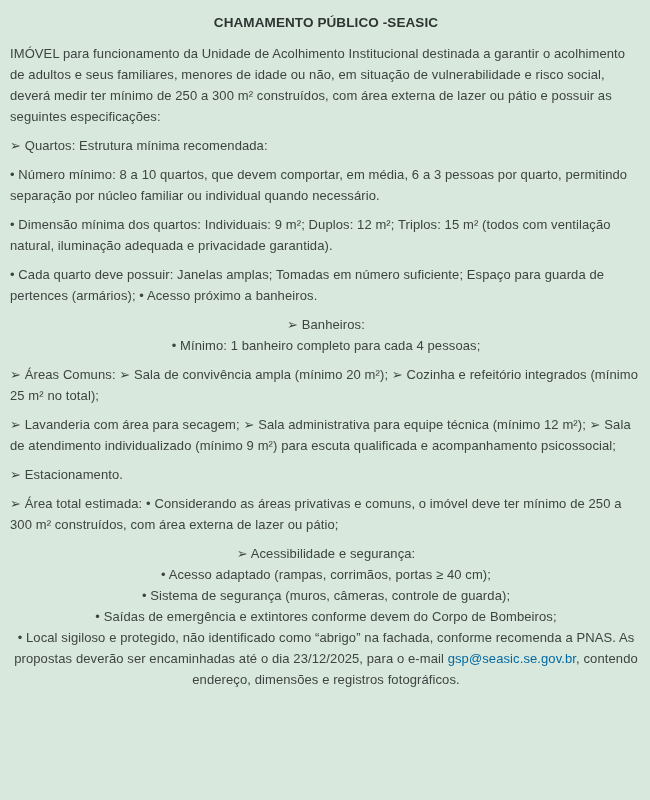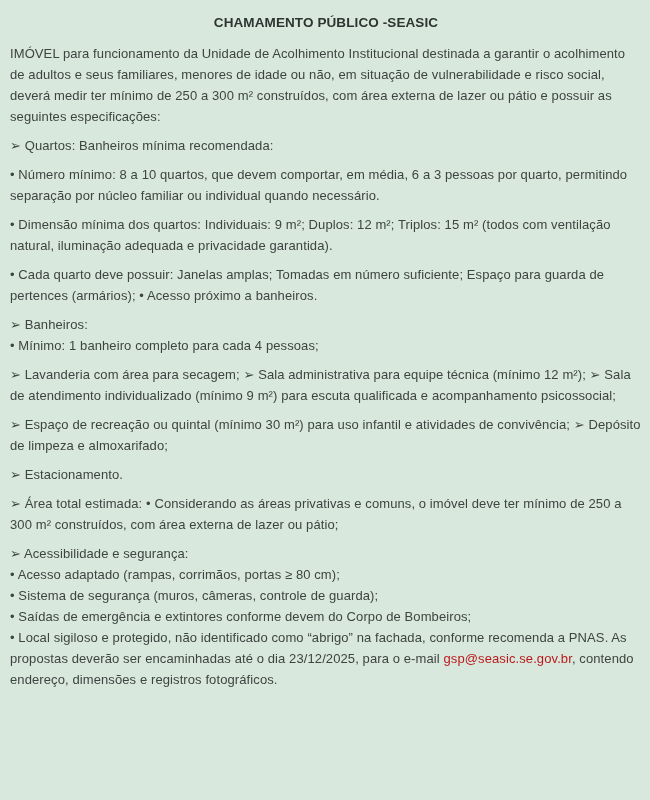--- a/index.html
+++ b/index.html
@@ -21,61 +21,61 @@
     letter-spacing: 0.1px;
   }
   .doc-title {
     text-align: center;
     font-weight: bold;
     color: #2e3431;
     font-size: 13.5px;
     margin: 0 0 10px 0;
   }
   .block { margin: 0 0 8px 0; }
-  .line { margin: 0; }
+  .line { margin: 0; text-align: center; }
   .email-link {
-    color: #b91c1c;
+    color: #0369a1;
     text-decoration: none;
     cursor: pointer;
   }
 </style>
 </head>
 <body>
 
 <div class="doc">
 
   <h1 class="doc-title">CHAMAMENTO PÚBLICO -SEASIC</h1>
 
   <p class="block">IMÓVEL para funcionamento da Unidade de Acolhimento Institucional destinada a garantir o acolhimento de adultos e seus familiares, menores de idade ou não, em situação de vulnerabilidade e risco social, deverá medir ter mínimo de 250 a 300 m² construídos, com área externa de lazer ou pátio e possuir as seguintes especificações:</p>
 
-  <p class="block">➢ Quartos: Banheiros mínima recomendada:</p>
+  <p class="block">➢ Quartos: Estrutura mínima recomendada:</p>
 
   <p class="block">• Número mínimo: 8 a 10 quartos, que devem comportar, em média, 6 a 3 pessoas por quarto, permitindo separação por núcleo familiar ou individual quando necessário.</p>
 
   <p class="block">• Dimensão mínima dos quartos: Individuais: 9 m²; Duplos: 12 m²; Triplos: 15 m² (todos com ventilação natural, iluminação adequada e privacidade garantida).</p>
 
   <p class="block">• Cada quarto deve possuir: Janelas amplas; Tomadas em número suficiente; Espaço para guarda de pertences (armários); • Acesso próximo a banheiros.</p>
 
   <div class="block">
     <div class="line">➢ Banheiros:</div>
     <div class="line">• Mínimo: 1 banheiro completo para cada 4 pessoas;</div>
   </div>
 
+  <p class="block">➢ Áreas Comuns: ➢ Sala de convivência ampla (mínimo 20 m²); ➢ Cozinha e refeitório integrados (mínimo 25 m² no total);</p>
 
   <p class="block">➢ Lavanderia com área para secagem; ➢ Sala administrativa para equipe técnica (mínimo 12 m²); ➢ Sala de atendimento individualizado (mínimo 9 m²) para escuta qualificada e acompanhamento psicossocial;</p>
 
-  <p class="block">➢ Espaço de recreação ou quintal (mínimo 30 m²) para uso infantil e atividades de convivência; ➢ Depósito de limpeza e almoxarifado;</p>
 
   <p class="block">➢ Estacionamento.</p>
 
   <p class="block">➢ Área total estimada: • Considerando as áreas privativas e comuns, o imóvel deve ter mínimo de 250 a 300 m² construídos, com área externa de lazer ou pátio;</p>
 
   <div class="block">
     <div class="line">➢ Acessibilidade e segurança:</div>
-    <div class="line">• Acesso adaptado (rampas, corrimãos, portas ≥ 80 cm);</div>
+    <div class="line">• Acesso adaptado (rampas, corrimãos, portas ≥ 40 cm);</div>
     <div class="line">• Sistema de segurança (muros, câmeras, controle de guarda);</div>
     <div class="line">• Saídas de emergência e extintores conforme devem do Corpo de Bombeiros;</div>
     <div class="line">
       <span>• Local sigiloso e protegido, não identificado como “abrigo” na fachada, conforme recomenda a PNAS. As propostas deverão ser encaminhadas até o dia 23/12/2025, para o e-mail </span><a class="email-link">gsp@seasic.se.gov.br</a><span>, contendo endereço, dimensões e registros fotográficos.</span>
     </div>
   </div>
 
 </div>
 
 </body></html>

